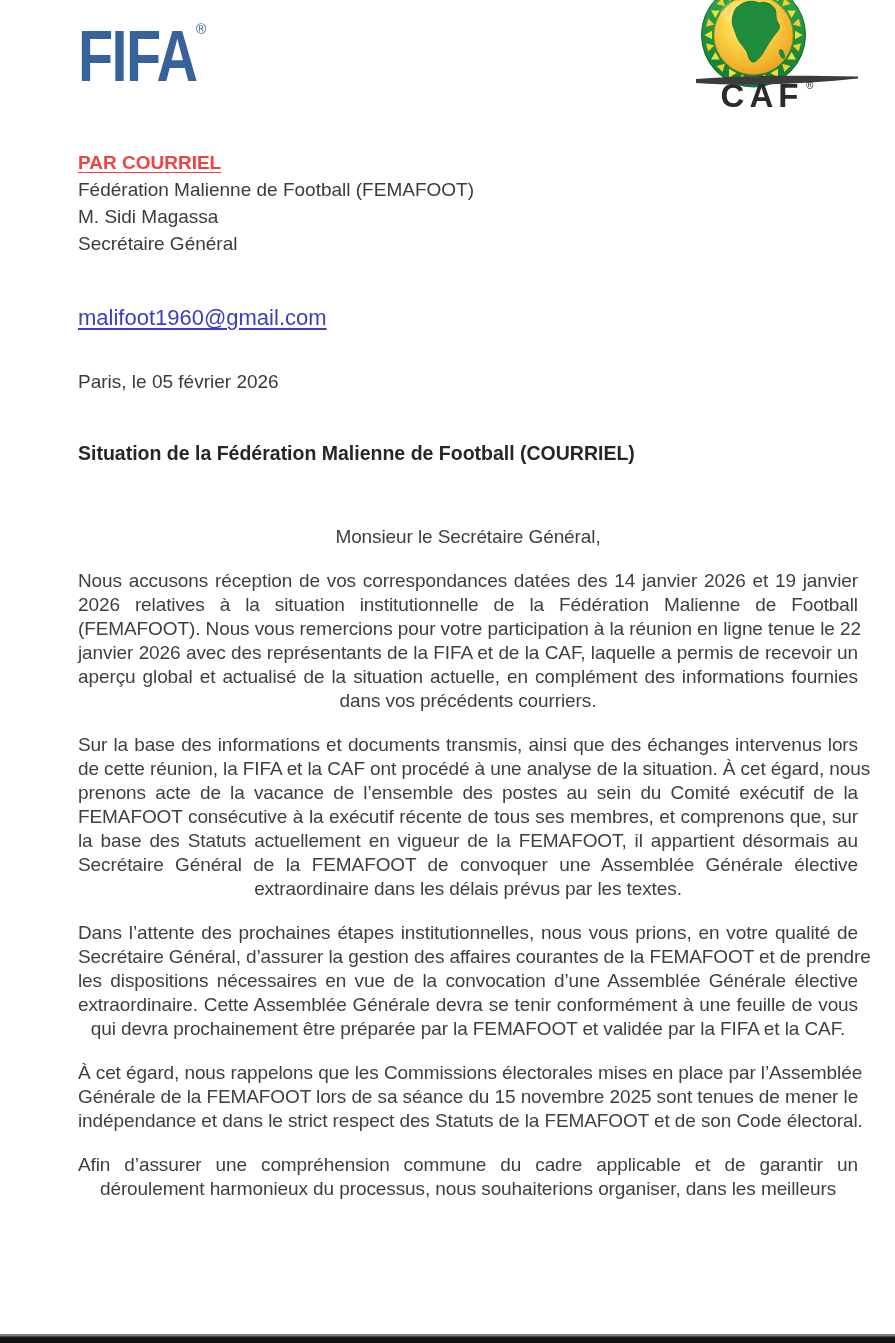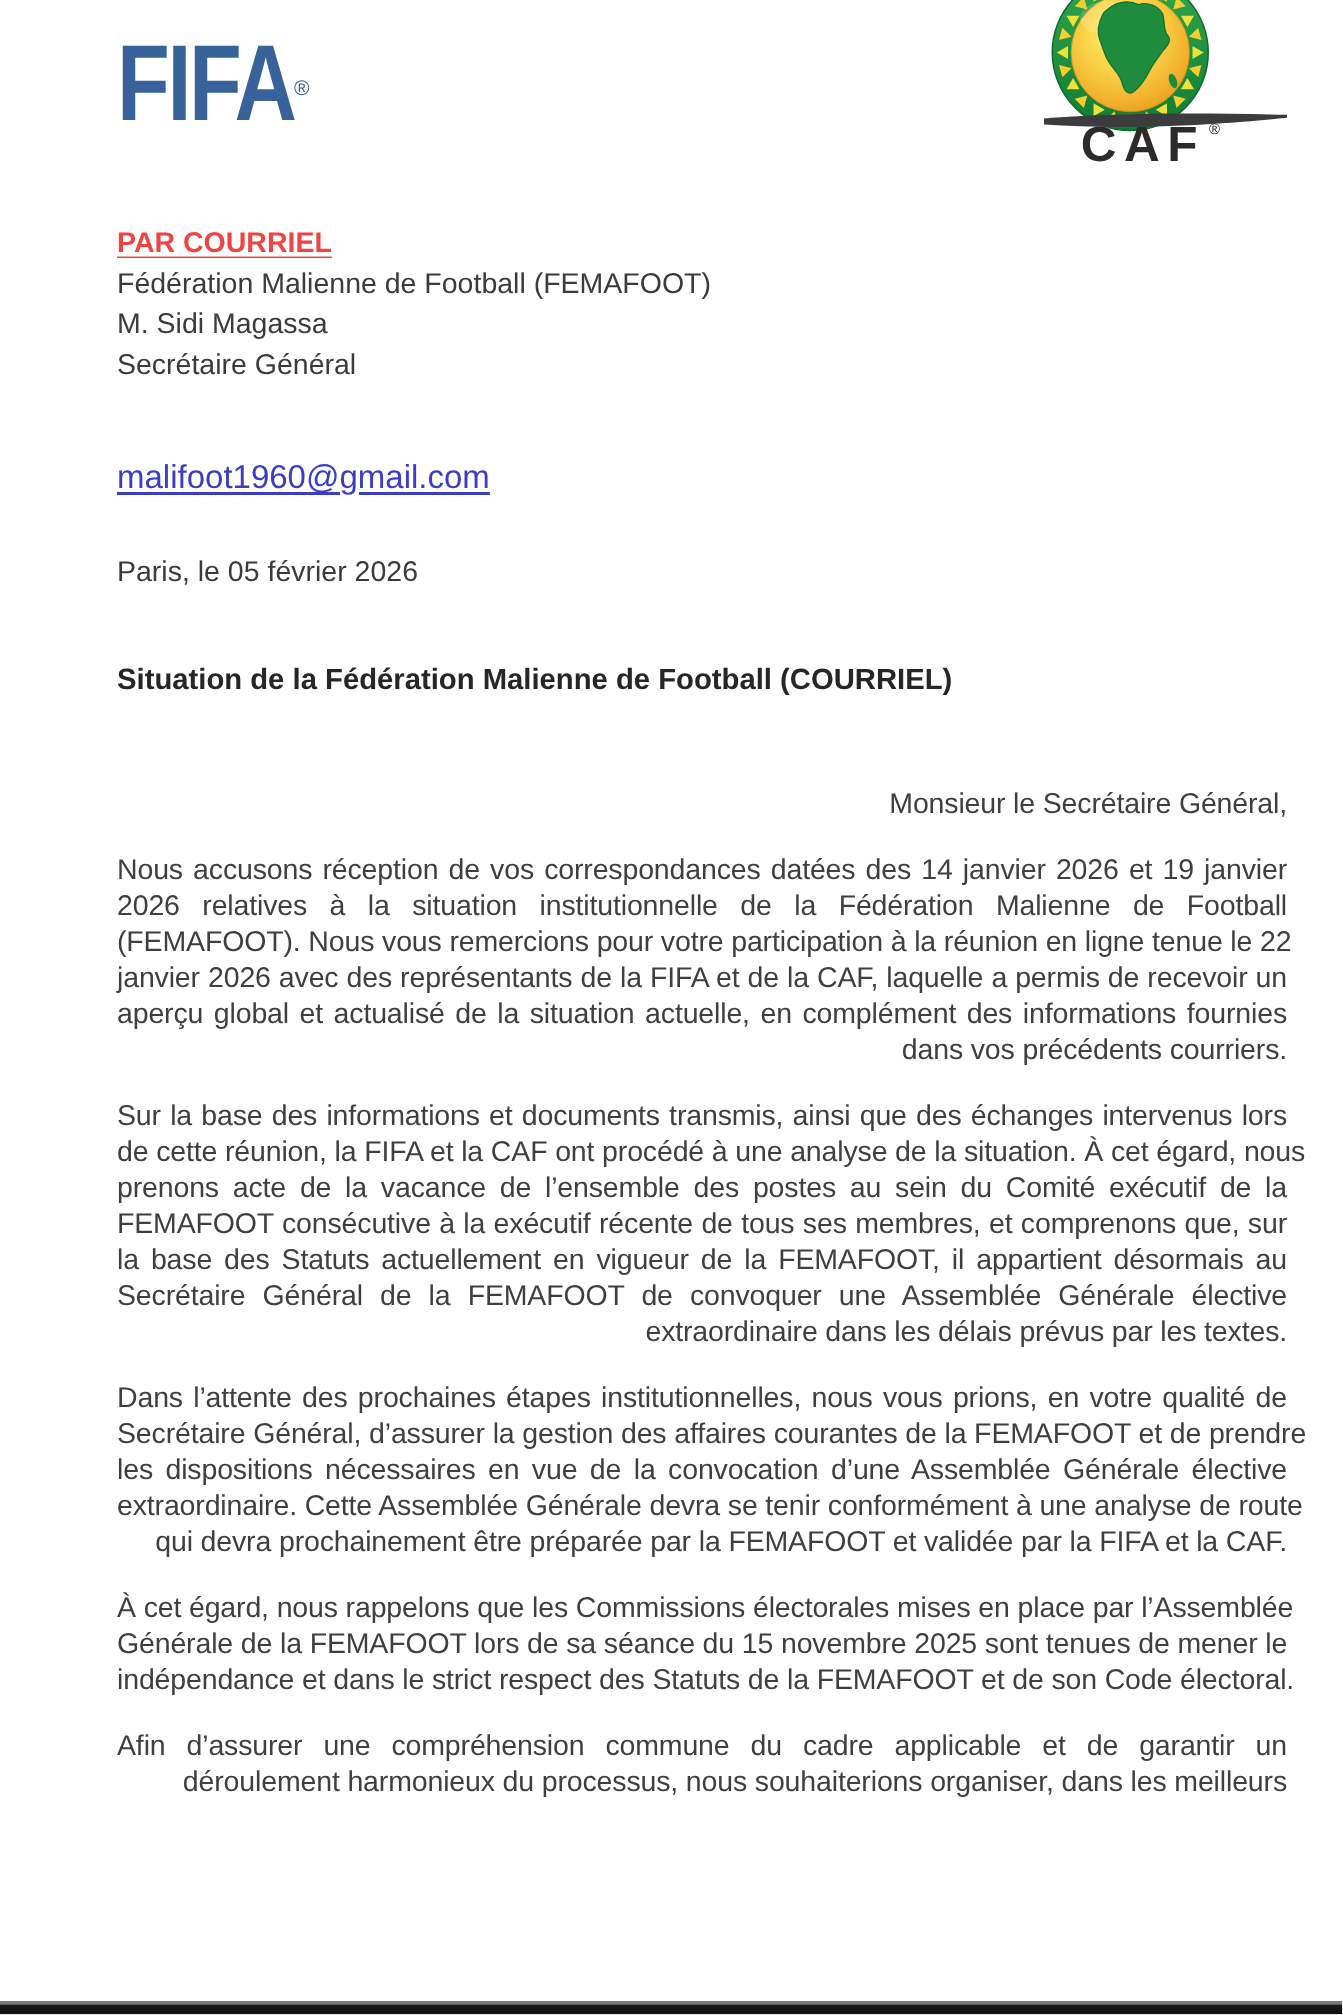--- a/index.html
+++ b/index.html
@@ -12,21 +12,21 @@
     font-family: "Liberation Sans", sans-serif;
     color: #3d3d3d;
   }
 
   
   .fifa-logo {
     position: absolute;
     left: 78px;
     top: 20px;
     display: flex;
-    align-items: center;
+    align-items: flex-start;
     line-height: 1;
   }
   .fifa-word {
     display: inline-block;
     font-size: 72px;
     font-weight: 700;
     letter-spacing: -2px;
     color: #38639A;
     transform: scaleX(0.80);
     transform-origin: left top;
@@ -106,21 +106,21 @@
     color: #3f3f3f;
   }
   .para { margin: 0 0 20px 0; }
   .line-just {
     text-align: justify;
     text-align-last: justify;
     white-space: nowrap;
     height: 24px;
   }
   .line-last {
-    text-align: right;
+    text-align: center;
     white-space: nowrap;
     height: 24px;
   }
 
   
   .bottom-bar {
     position: absolute;
     left: 0;
     right: 0;
     bottom: 0;
@@ -225,21 +225,21 @@
         <div class="line-just">prenons acte de la vacance de l’ensemble des postes au sein du Comité exécutif de la</div>
         <div class="line-just">FEMAFOOT consécutive à la exécutif récente de tous ses membres, et comprenons que, sur</div>
         <div class="line-just">la base des Statuts actuellement en vigueur de la FEMAFOOT, il appartient désormais au</div>
         <div class="line-just">Secrétaire Général de la FEMAFOOT de convoquer une Assemblée Générale élective</div>
         <div class="line-last">extraordinaire dans les délais prévus par les textes.</div>
       </div>
     <div class="para">
         <div class="line-just">Dans l’attente des prochaines étapes institutionnelles, nous vous prions, en votre qualité de</div>
         <div class="line-just">Secrétaire Général, d’assurer la gestion des affaires courantes de la FEMAFOOT et de prendre</div>
         <div class="line-just">les dispositions nécessaires en vue de la convocation d’une Assemblée Générale élective</div>
-        <div class="line-just">extraordinaire. Cette Assemblée Générale devra se tenir conformément à une analyse de route</div>
+        <div class="line-just">extraordinaire. Cette Assemblée Générale devra se tenir conformément à une feuille de vous</div>
         <div class="line-last">qui devra prochainement être préparée par la FEMAFOOT et validée par la FIFA et la CAF.</div>
       </div>
     <div class="para">
         <div class="line-just">À cet égard, nous rappelons que les Commissions électorales mises en place par l’Assemblée</div>
         <div class="line-just">Générale de la FEMAFOOT lors de sa séance du 15 novembre 2025 sont tenues de mener le</div>
         <div class="line-last">indépendance et dans le strict respect des Statuts de la FEMAFOOT et de son Code électoral.</div>
       </div>
     <div class="para">
         <div class="line-just">Afin d’assurer une compréhension commune du cadre applicable et de garantir un</div>
         <div class="line-last">déroulement harmonieux du processus, nous souhaiterions organiser, dans les meilleurs</div>

